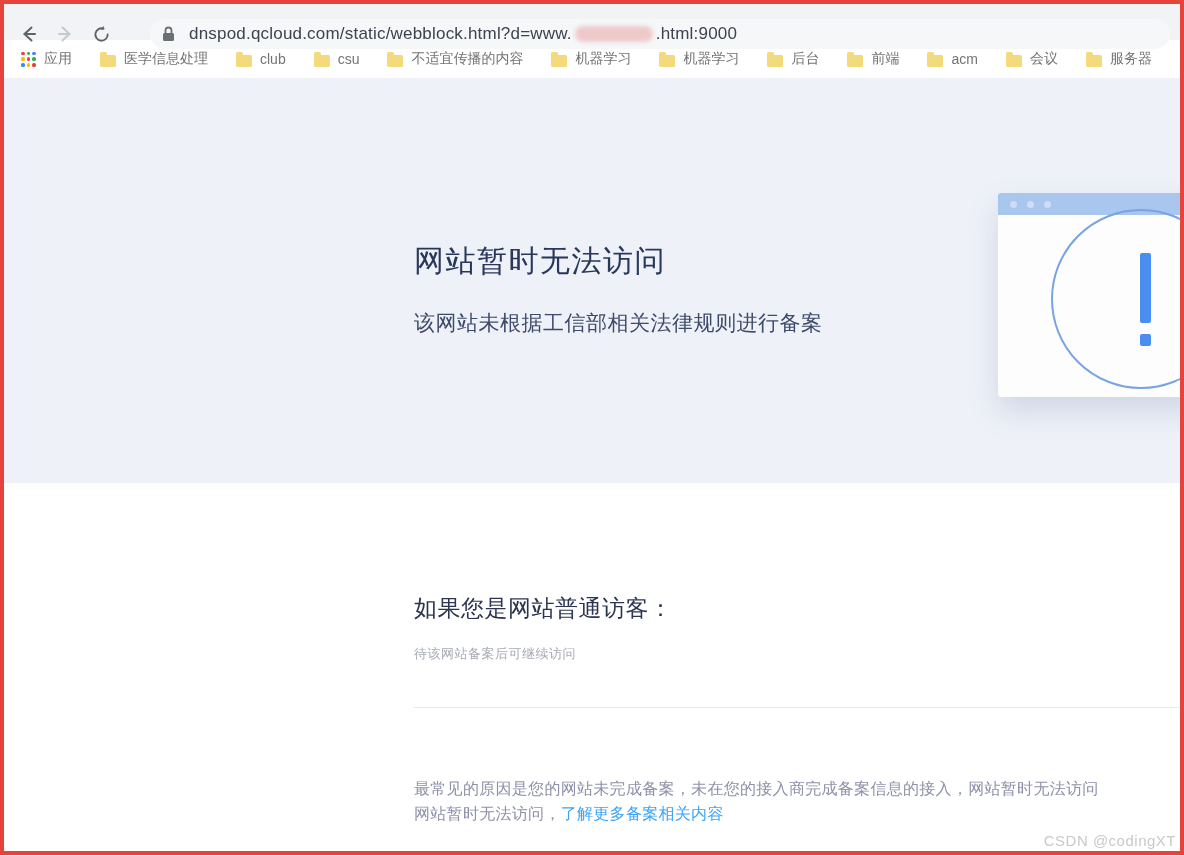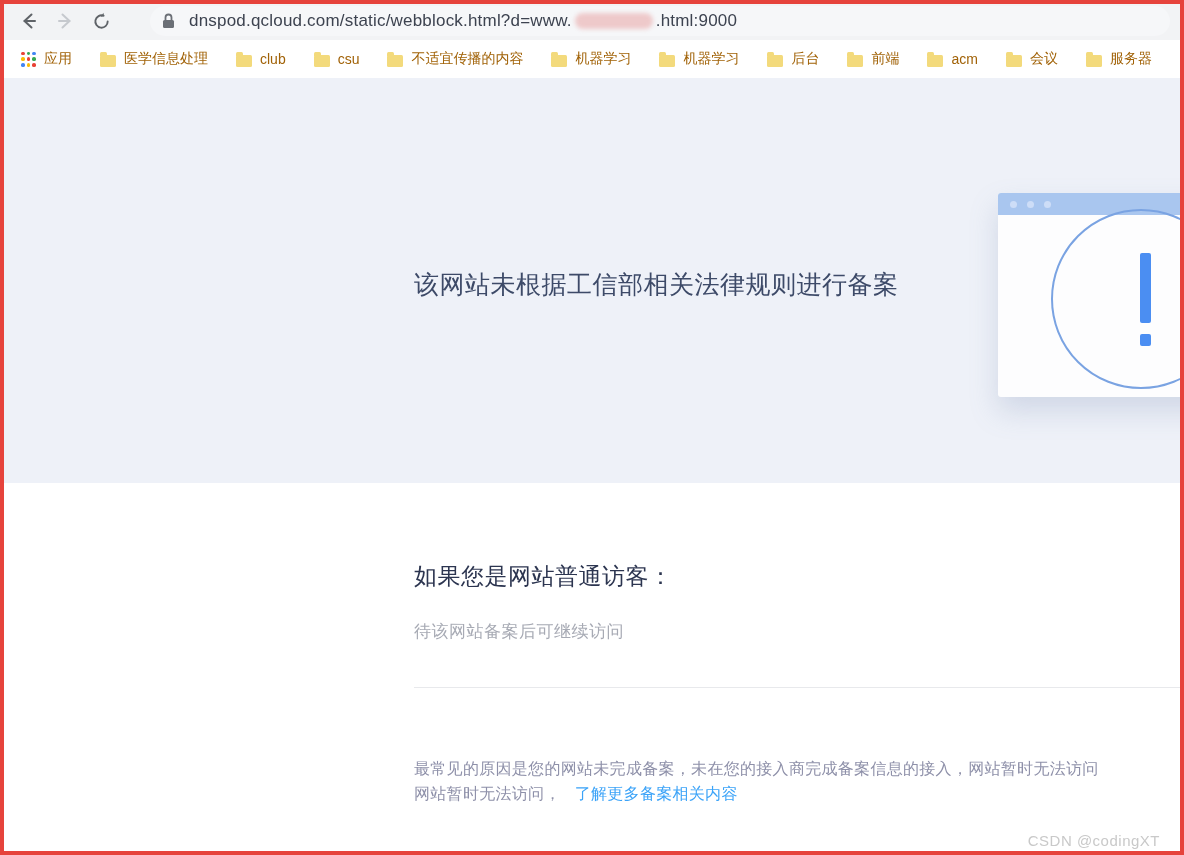--- a/index.html
+++ b/index.html
@@ -12,22 +12,22 @@
     border: 4px solid #e6433c;
     background: #ffffff;
     overflow: hidden;
   }
 
   
   .toolbar {
     height: 36px;
     background: #f2f3f5;
     display: flex;
-    align-items: flex-end;
-    padding: 4px 10px;
+    align-items: flex-start;
+    padding: 15px 10px;
   }
   .nav-btn {
     width: 30px; height: 30px;
     display: flex; align-items: center; justify-content: center;
     border-radius: 50%;
     margin-right: 6px;
     cursor: pointer;
     flex: 0 0 auto;
   }
   .nav-btn svg { display: block; }
@@ -72,21 +72,21 @@
   .bm-item {
     display: flex;
     align-items: center;
     gap: 8px;
     padding: 4px 9px;
     border-radius: 4px;
     cursor: pointer;
     flex: 0 0 auto;
     margin-right: 10px;
   }
-  .bm-label { font-size: 14px; color: #a16207; white-space: nowrap; }
+  .bm-label { font-size: 14px; color: #737373; white-space: nowrap; }
   .apps-grid {
     width: 15px; height: 15px;
     display: grid;
     grid-template-columns: repeat(3, 1fr);
     grid-template-rows: repeat(3, 1fr);
     gap: 2px;
   }
   .apps-grid i { border-radius: 50%; }
   .folder-icon {
     position: relative;
@@ -116,21 +116,21 @@
   }
   .banner-text { padding-left: 410px; padding-top: 163px; }
   .banner-title {
     font-size: 30px;
     font-weight: 500;
     color: #29375a;
     letter-spacing: 1.5px;
   }
   .banner-subtitle {
     margin-top: 27px;
-    font-size: 25px;
+    font-size: 21px;
     font-weight: 400;
     color: #3d4a68;
     letter-spacing: 0.5px;
   }
 
   
   .illus {
     position: absolute;
     top: 115px; right: -60px;
     width: 242px; height: 204px;
@@ -173,50 +173,49 @@
     border-radius: 2px;
   }
 
   .content { padding-left: 410px; }
   .section-heading {
     font-size: 23px;
     font-weight: 400;
     color: #2c3550;
     letter-spacing: 0.5px;
   }
-  .visitor-section { padding-top: 78px; }
+  .visitor-section { padding-top: 110px; }
   .visitor-body {
-    margin-top: 28px;
-    font-size: 17px;
+    margin-top: 21px;
+    font-size: 13px;
     color: #a7aab4;
     letter-spacing: 0.5px;
   }
   .divider {
     margin-left: 410px;
     margin-top: 44px;
     height: 1px;
     background: #e8e9ec;
   }
   .owner-section { padding-top: 47px; }
   .owner-body {
     margin-top: 21px;
     font-size: 16px;
     line-height: 25px;
     color: #8e90a9;
     letter-spacing: 0.3px;
   }
   .owner-link {
     color: #3ba3f8;
     text-decoration: none;
-    margin-left: 14px;
     cursor: pointer;
   }
   .watermark {
     position: absolute;
-    right: 20px; bottom: 2px;
+    right: 4px; bottom: 2px;
     font-size: 15px;
     color: #c9c9c9;
     letter-spacing: 0.5px;
   }
 </style>
 </head>
 <body>
 
 <div class="frame">
 
@@ -314,20 +313,21 @@
     <div class="bm-item">
       <span class="folder-icon"></span>
 
     </div>
   </div>
 
   <div class="page">
 
     <div class="banner">
       <div class="banner-text">
+        <div class="banner-title">网站暂时无法访问</div>
         <div class="banner-subtitle">该网站未根据工信部相关法律规则进行备案</div>
       </div>
       <div class="illus">
         <div class="illus-window">
           <div class="illus-titlebar">
             <span class="illus-dot"></span>
             <span class="illus-dot"></span>
             <span class="illus-dot"></span>
           </div>
           <div class="illus-circle"></div>

